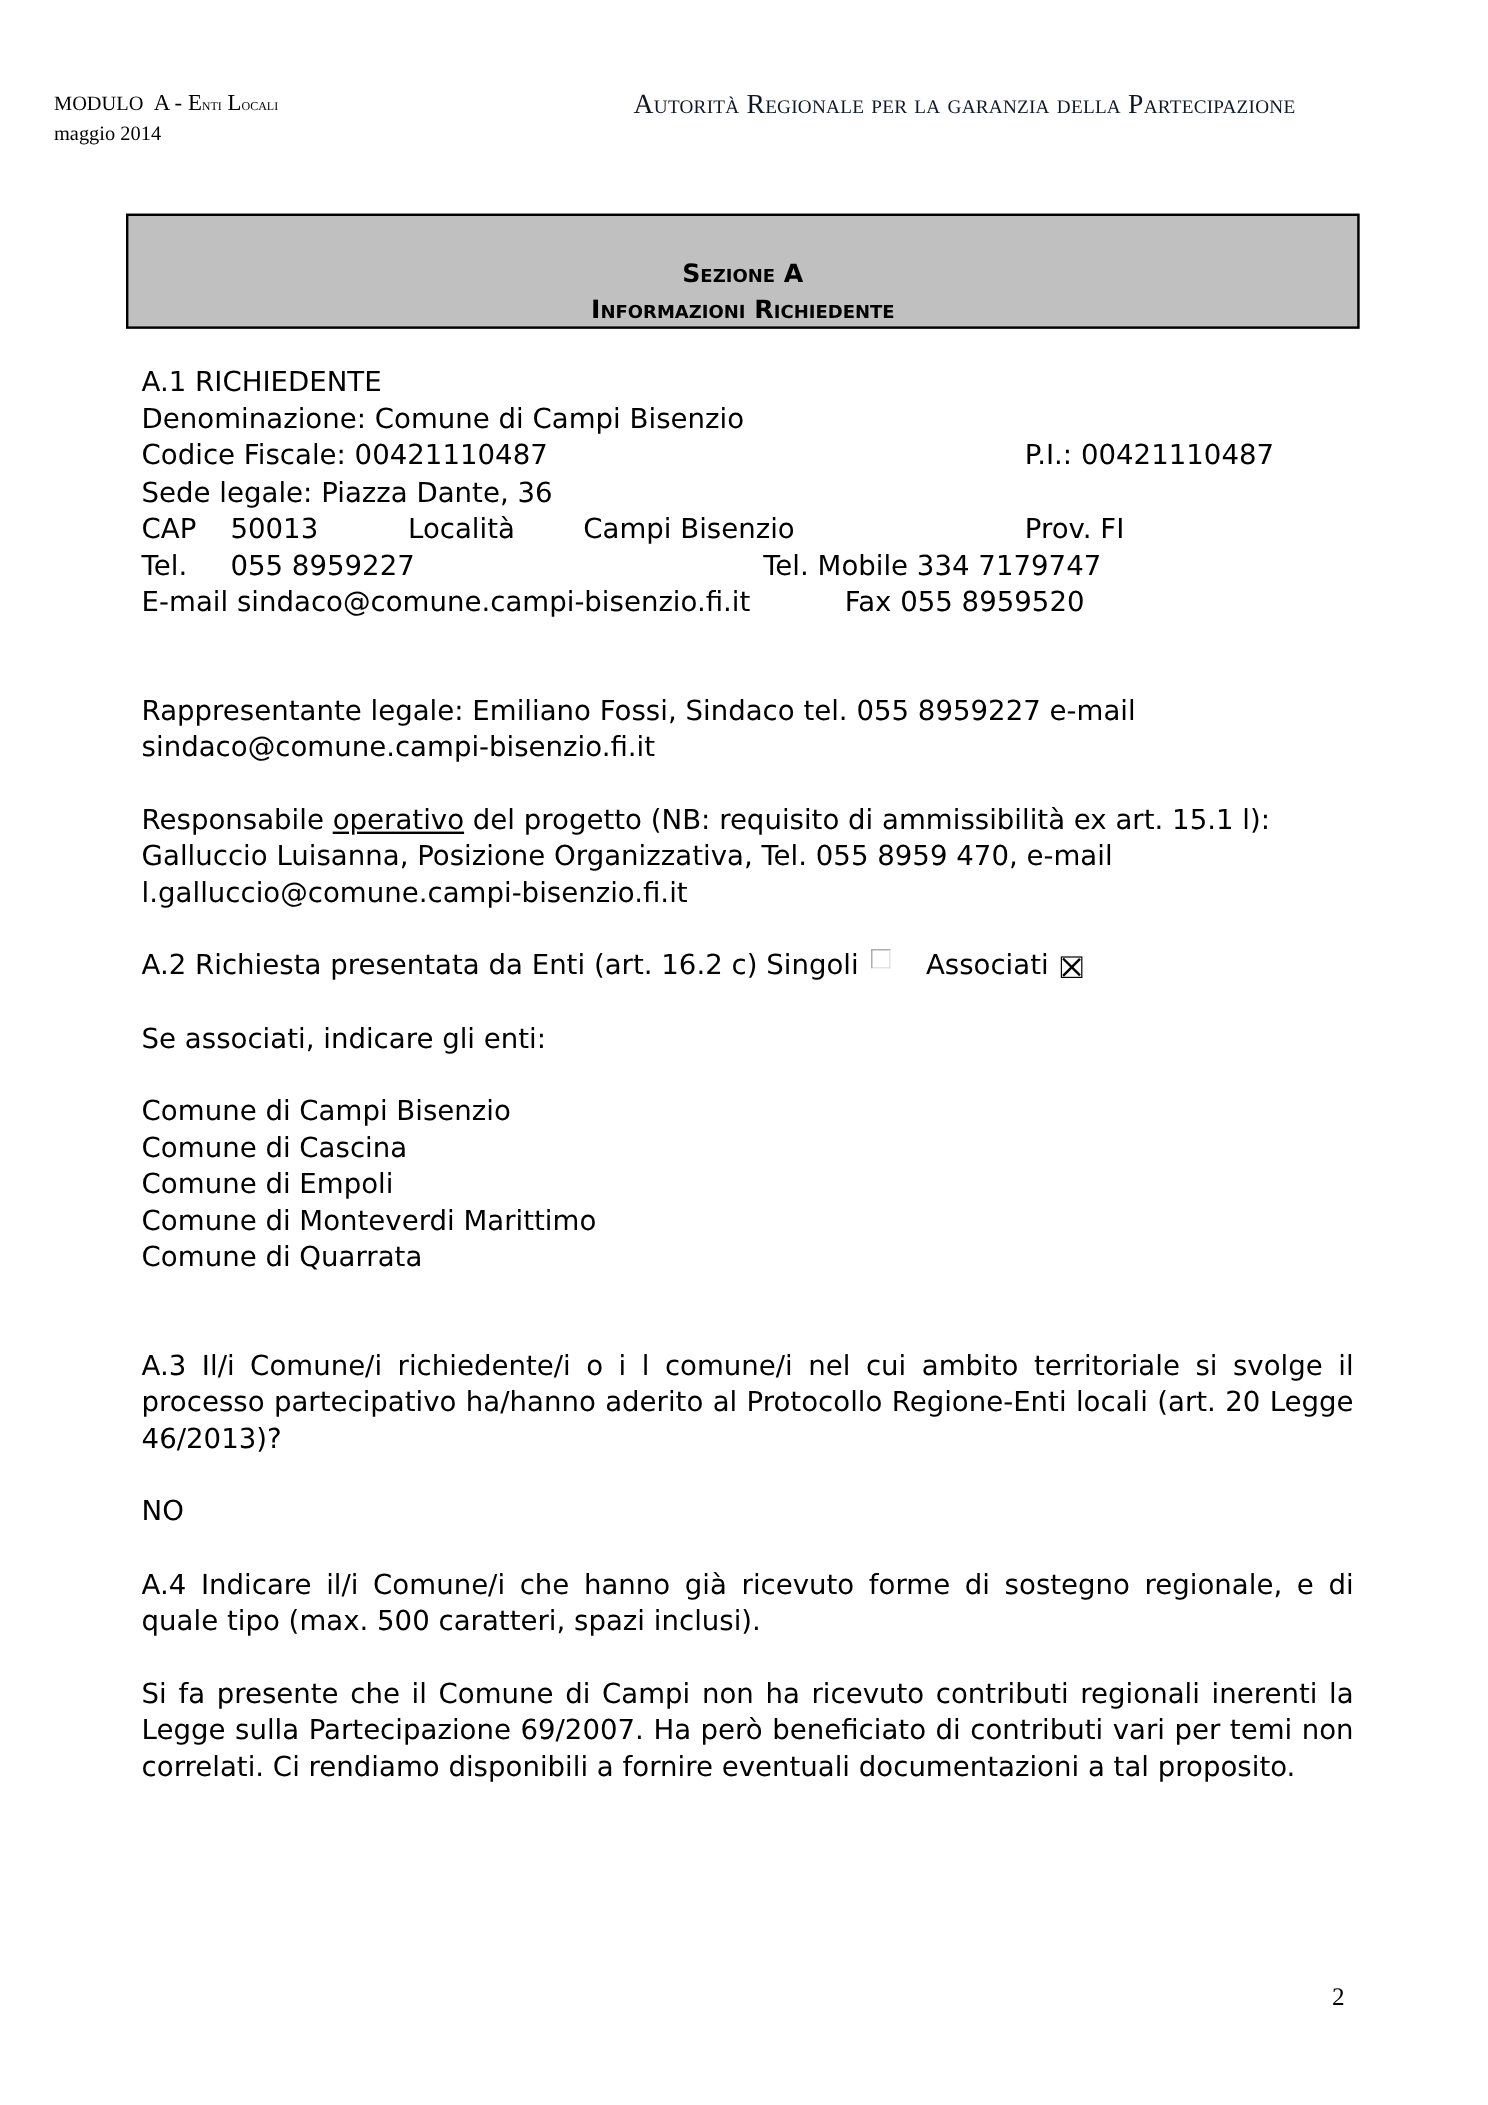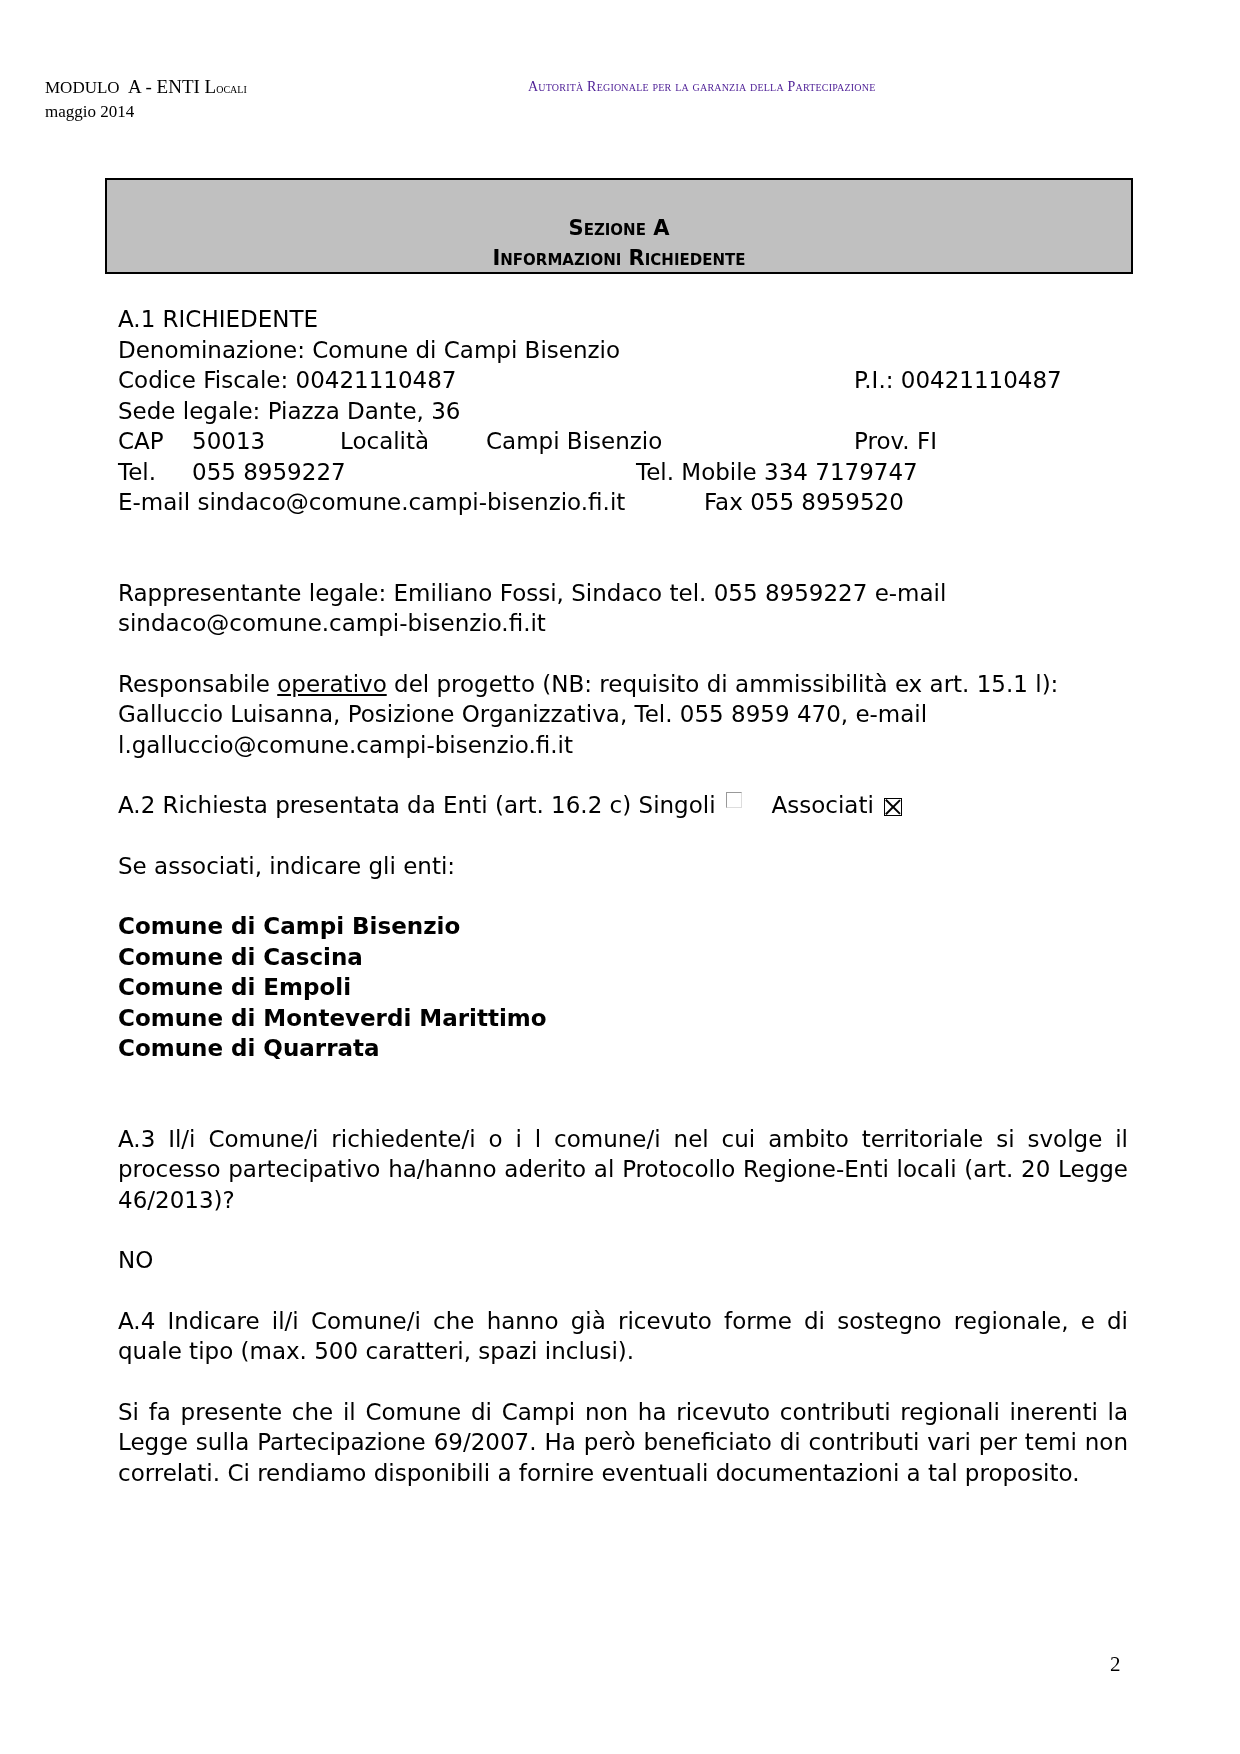--- a/index.html
+++ b/index.html
@@ -2,21 +2,21 @@
 <html><head>
   <meta charset="utf-8">
   <style>
     html, body { margin: 0; padding: 0; background: #ffffff; }
     body { width: 1240px; height: 1754px; position: relative; overflow: hidden; color: #000; }
     .serif { font-family: "Liberation Serif", "DejaVu Serif", serif; }
     .sans { font-family: "DejaVu Sans", "Liberation Sans", sans-serif; }
 
     .hdr-left { position: absolute; left: 45px; top: 76px; font-size: 19px; line-height: 22px; }
     .hdr-left .sc { font-variant: small-caps; }
-    .hdr-right { position: absolute; left: 528px; top: 76px; font-size: 14px; line-height: 22px; color: #4c1d95; font-variant: small-caps; letter-spacing: 0.2px; }
+    .hdr-right { position: absolute; left: 528px; top: 76px; font-size: 23px; line-height: 22px; color: #0f172a; font-variant: small-caps; letter-spacing: 0.2px; }
 
     .section-box {
       position: absolute; left: 105px; top: 178px; width: 1024px; height: 92px;
       background: #c0c0c0; border: 2px solid #000;
       text-align: center; font-weight: bold; font-variant: small-caps;
       font-size: 21px; line-height: 30px;
     }
     .section-box .l1 { margin-top: 33px; }
 
     .content { position: absolute; left: 118px; top: 304px; width: 1010px; font-size: 23px; line-height: 30.5px; }
@@ -30,33 +30,33 @@
     .gap { height: 30px; }
     .justify { text-align: justify; text-align-last: left; }
 
     .cb { display: inline-block; vertical-align: middle; }
     .cb-empty { width: 14px; height: 14px; border: 1px solid #999; border-right-color: #ddd; border-bottom-color: #ddd; margin: -14px 30px 0 10px; }
     .cb-x { width: 16px; height: 16px; border: 1.5px solid #000; margin: 0 0 0 10px; position: relative; }
     .cb-x::before, .cb-x::after { content: ""; position: absolute; left: 7px; top: -2px; width: 1.5px; height: 20px; background: #000; }
     .cb-x::before { transform: rotate(45deg); }
     .cb-x::after { transform: rotate(-45deg); }
 
-    .entities { font-weight: bold; }
+    .entities { font-weight: normal; }
 
     .page-num { position: absolute; left: 1110px; top: 1652px; font-size: 21px; }
   </style>
 </head>
 <body>
 
 <div class="hdr-left serif">
   <div>
     <span class="sc" style="font-size:17px">MODULO</span>&nbsp;
     <span>A</span>
     <span>-</span>
-    <span>E</span><span style="font-size:19px">NTI</span>
+    <span>E</span><span style="font-size:10px">NTI</span>
     <span>L</span><span style="font-size:10px">OCALI</span>
   </div>
   <div style="font-size:17px">maggio 2014</div>
 </div>
 <div class="hdr-right serif">Autorità Regionale per la garanzia della Partecipazione</div>
 
 <div class="section-box sans">
   <div class="l1">Sezione A</div>
   <div>Informazioni Richiedente</div>
 </div>

